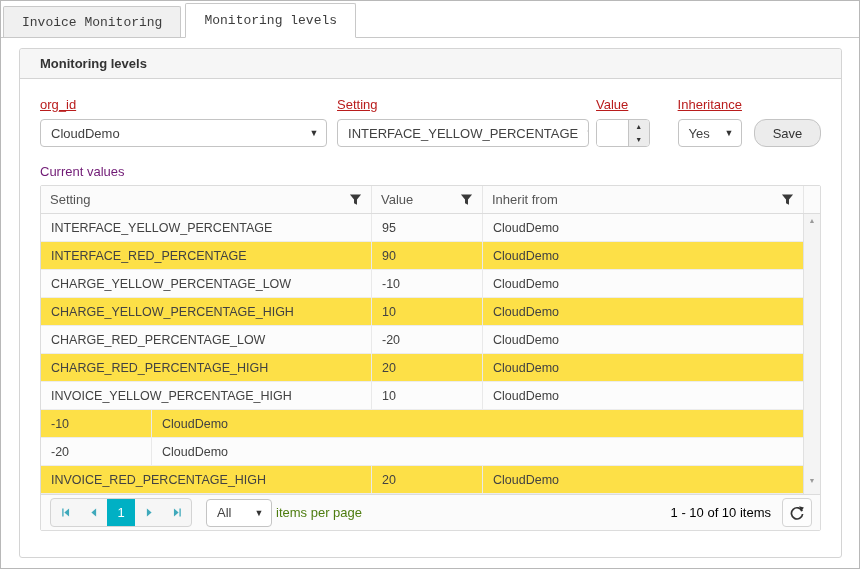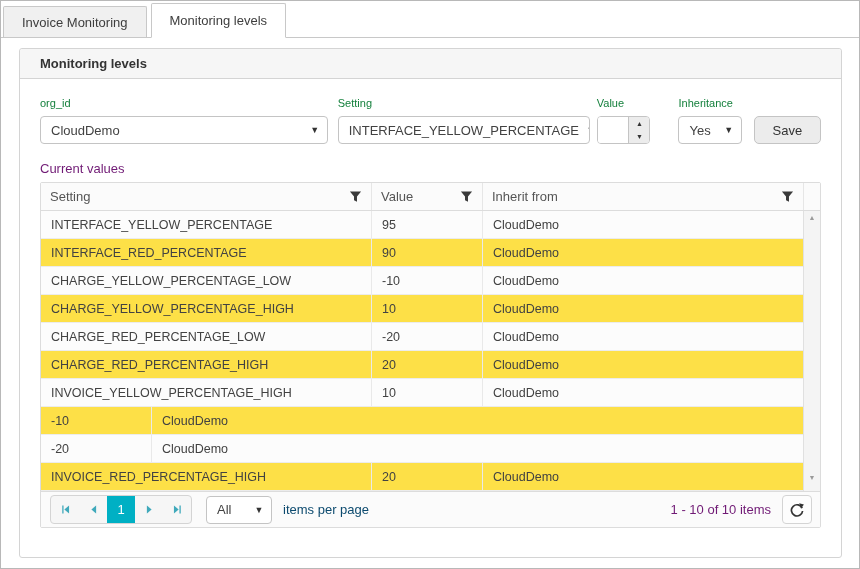--- a/index.html
+++ b/index.html
@@ -2,45 +2,45 @@
 <html><head>
 <meta charset="utf-8">
 <style>
   * { margin:0; padding:0; box-sizing:border-box; }
   html,body { background:#fff; }
   body { font-family:"Liberation Sans","DejaVu Sans",sans-serif; color:#424242; }
   .screen { width:860px; height:569px; border:1px solid #b8b8b8; background:#fff; position:relative; overflow:hidden; }
 
   
   .tabstrip { display:flex; align-items:flex-end; height:37px; border-bottom:1px solid #c8c8c8; padding-left:2px; }
-  .tab { font-size:13px; color:#3d3d3d; padding:0 18px; display:flex; align-items:center; cursor:pointer; }
+  .tab { font-size:13px; color:#3d3d3d; padding:0 18px; display:flex; align-items:center; cursor:pointer;font-family:Liberation Mono, monospace; }
   .tab.inactive { background:#f0f0f0; border:1px solid #c8c8c8; height:31px; margin-bottom:0; border-radius:2px 2px 0 0; margin-right:4px; border-bottom:none; }
   .tab.active { background:#fff; border:1px solid #c8c8c8; border-bottom:1px solid #fff; height:35px; margin-bottom:-1px; border-radius:2px 2px 0 0; }
 
   
   .panel { position:absolute; left:18px; right:17px; top:47px; height:510px; border:1px solid #d4d4d4; border-radius:3px; background:#fff; }
   .panel-header { height:30px; background:#f6f6f6; border-bottom:1px solid #d4d4d4; display:flex; align-items:center; padding-left:20px; font-size:13px; font-weight:bold; color:#333; border-radius:3px 3px 0 0; }
   .panel-body { padding:18px 20px 0 20px; }
 
   
   .form-row { display:flex; align-items:flex-end; }
   .field { display:flex; flex-direction:column; }
-  .field-label { font-size:11px; color:#15803d; margin-bottom:7px; }
+  .field-label { font-size:13px; color:#b91c1c; margin-bottom:7px;text-decoration:underline; }
   .control { height:28px; border:1px solid #c4c4c4; border-radius:4px; background:#fff; display:flex; align-items:center; font-size:13px; color:#424242; cursor:pointer; overflow:hidden; }
   .dd-text { padding-left:10px; flex:1; white-space:nowrap; }
   .dd-arrow { width:24px; text-align:center; font-size:9px; color:#333; flex:0 0 auto; }
   .w-orgid { width:300px; }
   .w-setting { width:252px; margin-left:10px; }
   .w-value { width:56px; margin-left:7px; }
   .w-inherit { width:66px; margin-left:28px; }
   .numeric { padding:0; }
   .numeric .num-input { flex:1; height:100%; border:none; outline:none; font:inherit; width:20px; padding-left:8px; background:#fff; }
   .spin { width:21px; height:100%; background:#ececec; border-left:1px solid #c4c4c4; display:flex; flex-direction:column; }
   .spin button { flex:1; border:none; background:transparent; font-size:7px; color:#333; cursor:pointer; line-height:1; padding:0; }
-  .save-btn { margin-left:12px; width:70px; height:28px; background:#ececec; border:1px solid #c4c4c4; border-radius:5px; font-size:13px; color:#333; cursor:pointer; font-family:inherit; }
+  .save-btn { margin-left:12px; width:70px; height:28px; background:#ececec; border:1px solid #c4c4c4; border-radius:12px; font-size:13px; color:#333; cursor:pointer; font-family:inherit; }
 
   
   .grid-caption { margin-top:17px; margin-bottom:6px; font-size:13px; color:#701a75; }
   .grid { border:1px solid #dcdcdc; border-radius:2px; background:#fff; }
   .g-header { display:flex; height:28px; background:#fbfbfb; border-bottom:1px solid #dcdcdc; }
   .g-hcell { display:flex; align-items:center; justify-content:space-between; padding:0 9px; font-size:13px; color:#555; border-right:1px solid #e6e6e6; cursor:pointer; }
   .g-hcell:nth-child(3) { border-right:none; }
   .col-setting { width:331px; flex:0 0 auto; }
   .col-value { width:111px; flex:0 0 auto; }
   .col-inherit { flex:1;gap:47px; }
@@ -56,23 +56,23 @@
   .scrollbar { width:17px; flex:0 0 auto; background:#f4f4f4; border-left:1px solid #e0e0e0; display:flex; flex-direction:column; justify-content:space-between; align-items:center; padding:3px 0 10px 0; }
   .sb-arrow { font-size:7px; color:#9a9a9a; line-height:1; cursor:pointer; }
 
   
   .pager { height:36px; border-top:1px solid #dcdcdc; background:#fbfbfb; display:flex; align-items:center; padding:0 8px 0 9px; }
   .pg-group { display:flex; border:1px solid #d4d4d4; border-radius:4px; overflow:hidden; background:#f6f6f6; height:29px; }
   .pg-btn { width:28px; height:100%; display:flex; align-items:center; justify-content:center; cursor:pointer; background:transparent; border:none; padding:0; }
   .pg-btn svg { width:13px; height:13px; }
   .pg-num { width:28px; height:100%; display:flex; align-items:center; justify-content:center; font-size:13px; color:#fff; cursor:pointer; }
   .pagesize { width:66px; height:28px; margin-left:14px; }
-  .ipp-label { font-size:13px; color:#0c4a6e; margin-left:11px; }
+  .ipp-label { font-size:13px; color:#4d7c0f; margin-left:4px; }
   .pg-right { margin-left:auto; display:flex; align-items:center; }
-  .pg-info { font-size:13px; color:#701a75; margin-right:11px; }
+  .pg-info { font-size:13px; color:#000000; margin-right:11px; }
   .refresh-btn { width:30px; height:29px; border:1px solid #d4d4d4; border-radius:4px; background:#fdfdfd; display:flex; align-items:center; justify-content:center; cursor:pointer; }
 </style>
 </head>
 <body>
 
 <div class="screen">
 
   <div class="tabstrip">
     <div class="tab inactive">
       <span>Invoice Monitoring</span>

